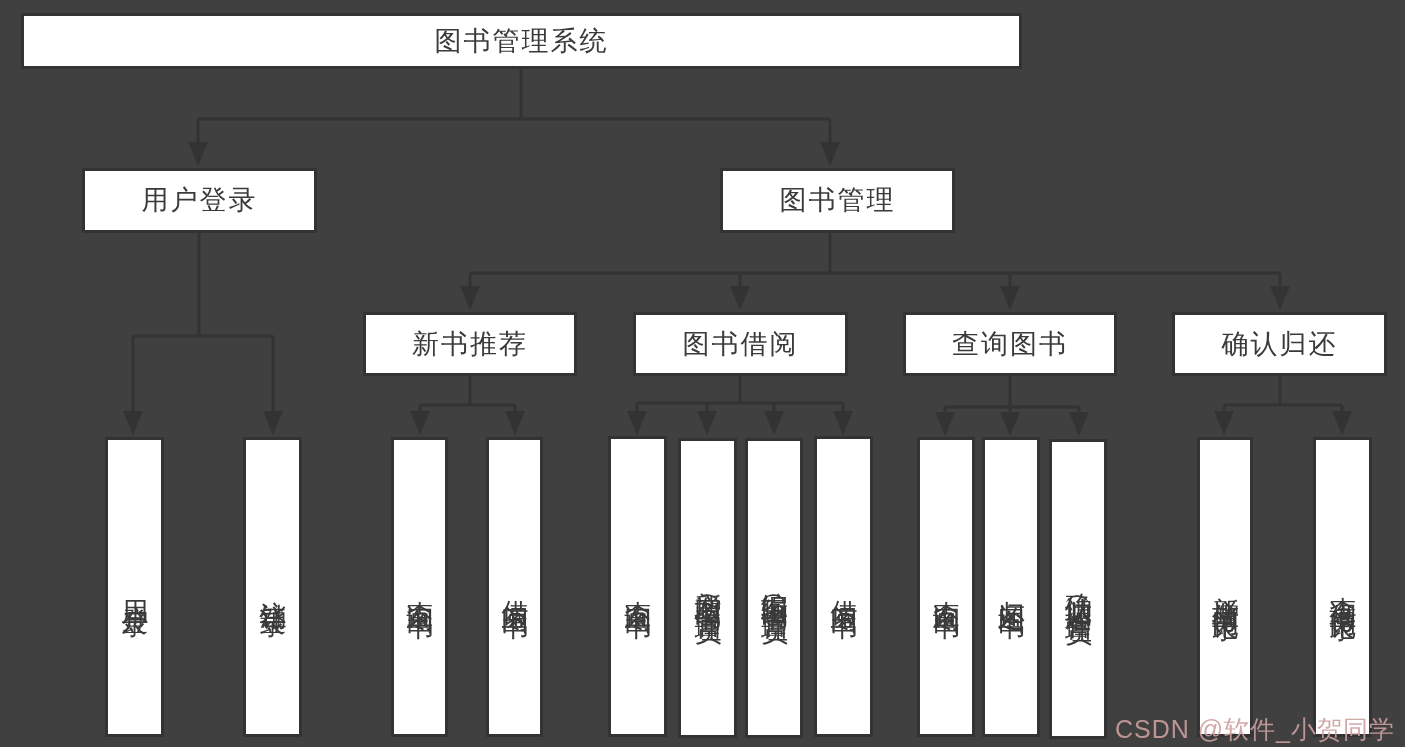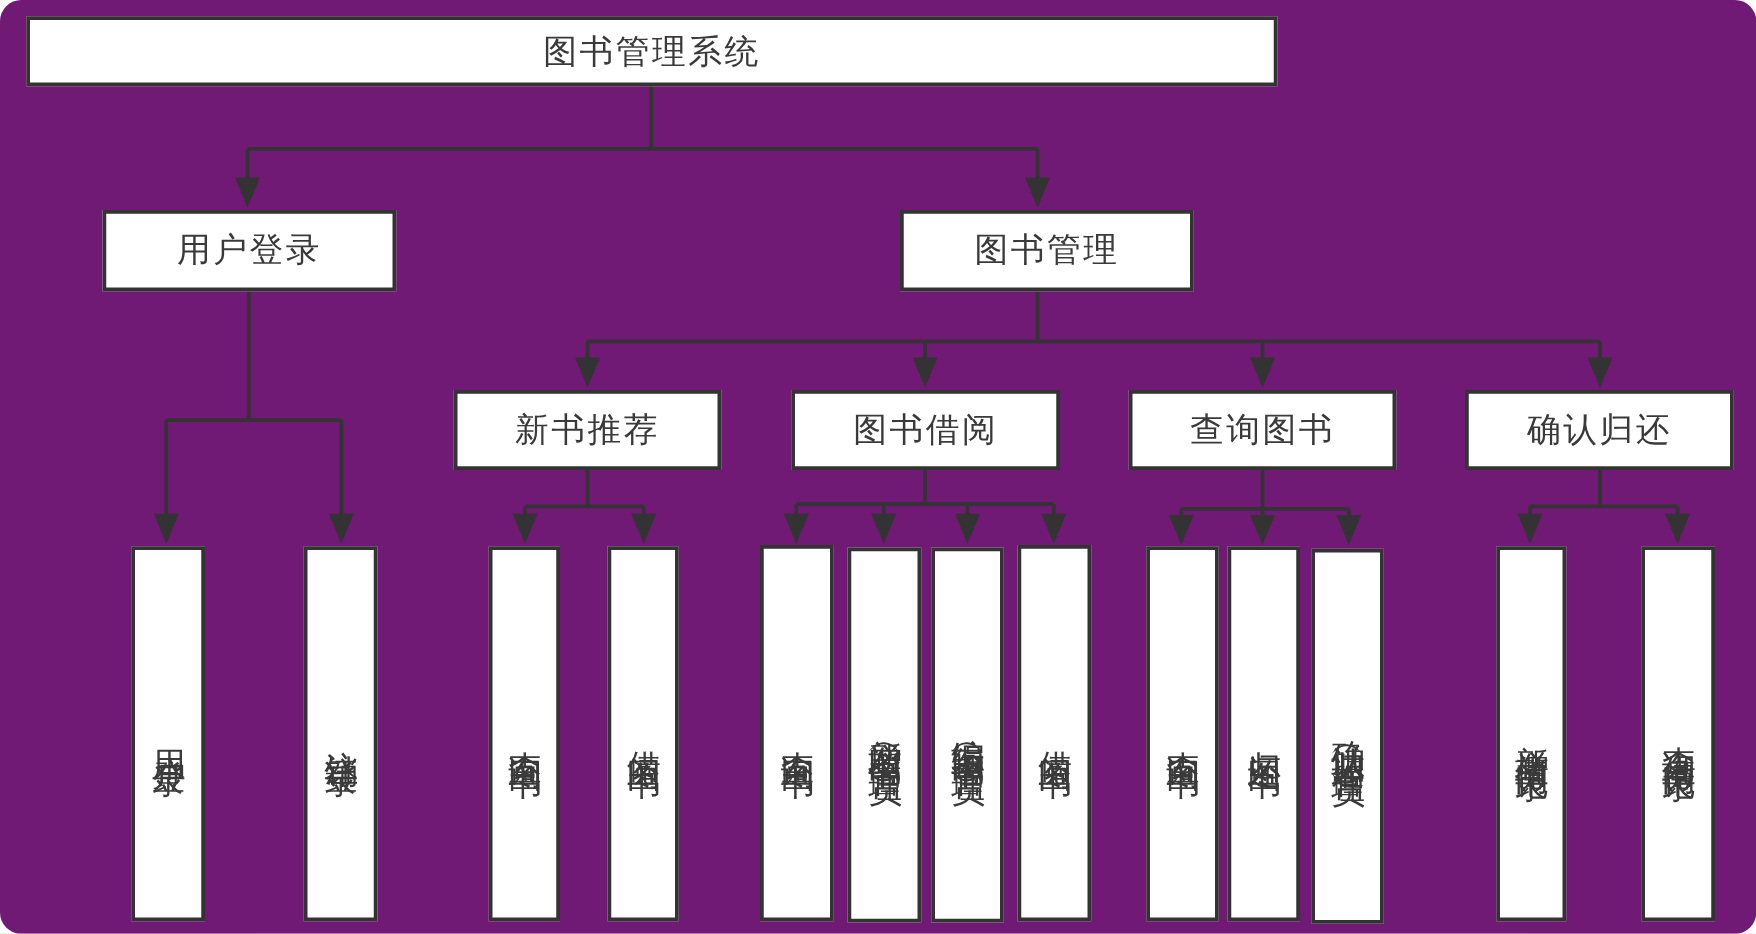--- a/index.html
+++ b/index.html
@@ -5,23 +5,22 @@
   html, body {
     margin: 0;
     padding: 0;
     background: #ffffff;
     font-family: "Liberation Sans", "DejaVu Sans", sans-serif;
   }
   .stage {
     position: relative;
     width: 1405px;
     height: 747px;
-    background: #701a75;
+    background: #404040;
     overflow: hidden;
-    border-radius: 17px;
   }
   .wires {
     position: absolute;
     left: 0;
     top: 0;
     width: 1405px;
     height: 747px;
     z-index: 1;
   }
   .node {
@@ -164,14 +163,15 @@
     <span class="lbl">确认归还（管理员）</span>
   </div>
 
   <div class="node vnode" style="left:1197px; top:437px; width:56px; height:300px;">
     <span class="lbl">新增借阅记录</span>
   </div>
   <div class="node vnode" style="left:1313px; top:437px; width:59px; height:300px;">
     <span class="lbl">查询借阅记录</span>
   </div>
 
+  <div class="watermark">CSDN @软件_小贺同学</div>
 
 </div>
 
 </body></html>

